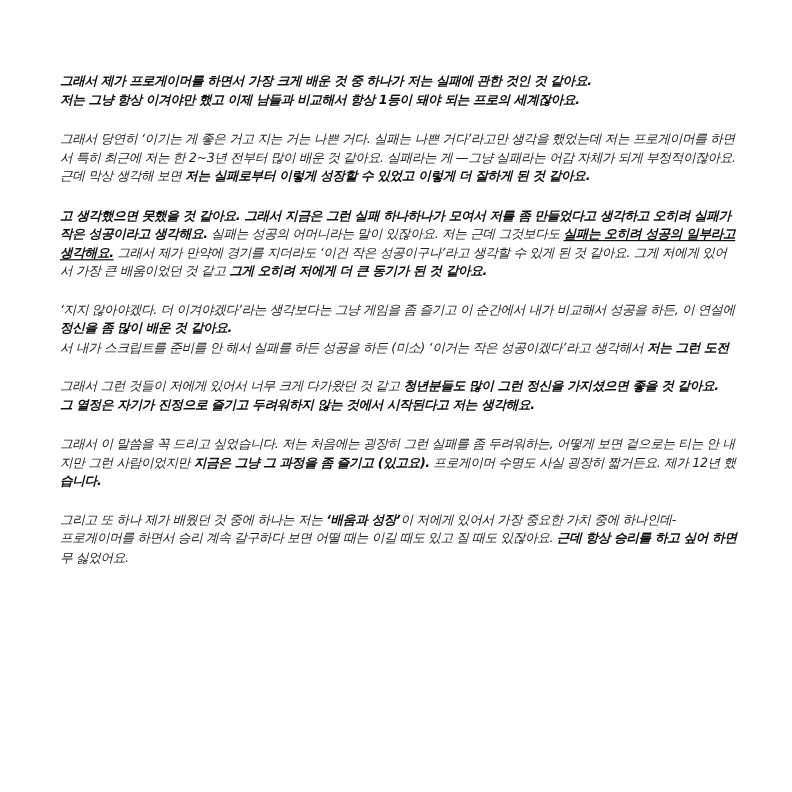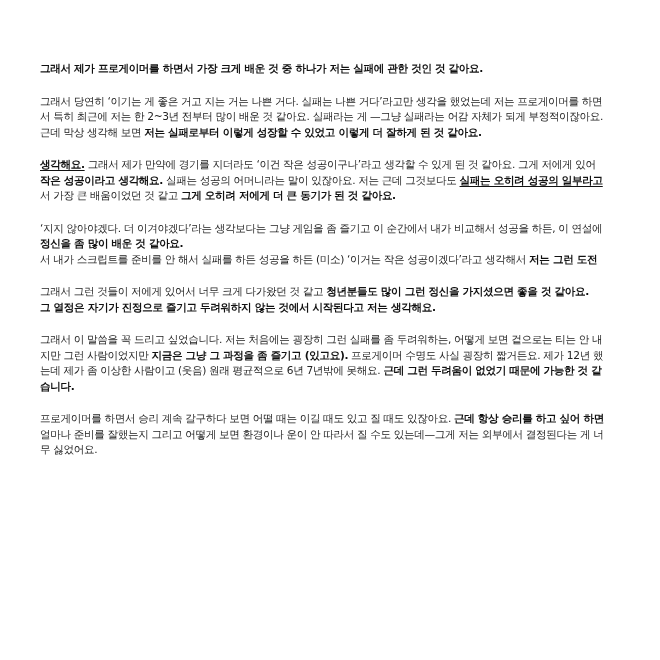--- a/index.html
+++ b/index.html
@@ -1,53 +1,54 @@
 <!DOCTYPE html>
 <html><head>
 <meta charset="utf-8">
 <style>
   html, body { margin:0; padding:0; background:#ffffff; }
   body { width:660px; height:660px; overflow:hidden; position:relative;
          font-family:"DejaVu Sans", "Liberation Sans", sans-serif; color:#1a1a1a; }
-  .doc { position:absolute; left:40px; top:61px; width:600px; }
+  .doc { position:absolute; left:50px; top:61px; width:600px;font-style:italic; }
   .para { margin:0 0 17px 0; }
   .line { font-size:10.6px; line-height:15.5px; white-space:nowrap; letter-spacing:-0.35px; color:#222; }
   .seg.b { font-weight:bold; color:#111; }
   .seg.u { text-decoration:underline; text-underline-offset:2px; }
 </style>
 </head>
 <body>
 
 <div class="doc" id="doc">
     <div class="para">
       <div class="line"><span class="seg b">그래서 제가 프로게이머를 하면서 가장 크게 배운 것 중 하나가 저는 실패에 관한 것인 것 같아요.</span></div>
+      <div class="line"><span class="seg b">저는 그냥 항상 이겨야만 했고 이제 남들과 비교해서 항상 1등이 돼야 되는 프로의 세계잖아요.</span></div>
     </div>
     <div class="para">
       <div class="line"><span class="seg">그래서 당연히 ‘이기는 게 좋은 거고 지는 거는 나쁜 거다. 실패는 나쁜 거다’라고만 생각을 했었는데 저는 프로게이머를 하면</span></div>
       <div class="line"><span class="seg">서 특히 최근에 저는 한 2~3년 전부터 많이 배운 것 같아요. 실패라는 게 —그냥 실패라는 어감 자체가 되게 부정적이잖아요.</span></div>
       <div class="line"><span class="seg">근데 막상 생각해 보면 </span><span class="seg b">저는 실패로부터 이렇게 성장할 수 있었고 이렇게 더 잘하게 된 것 같아요.</span></div>
     </div>
     <div class="para">
+      <div class="line"><span class="seg b">고 생각했으면 못했을 것 같아요. 그래서 지금은 그런 실패 하나하나가 모여서 저를 좀 만들었다고 생각하고 오히려 실패가</span></div>
+      <div class="line"><span class="seg b">작은 성공이라고 생각해요.</span><span class="seg"> 실패는 성공의 어머니라는 말이 있잖아요. 저는 근데 그것보다도 </span><span class="seg b u">실패는 오히려 성공의 일부라고</span></div>
       <div class="line"><span class="seg b u">생각해요.</span><span class="seg"> 그래서 제가 만약에 경기를 지더라도 ‘이건 작은 성공이구나’라고 생각할 수 있게 된 것 같아요. 그게 저에게 있어</span></div>
-      <div class="line"><span class="seg b">작은 성공이라고 생각해요.</span><span class="seg"> 실패는 성공의 어머니라는 말이 있잖아요. 저는 근데 그것보다도 </span><span class="seg b u">실패는 오히려 성공의 일부라고</span></div>
       <div class="line"><span class="seg">서 가장 큰 배움이었던 것 같고 </span><span class="seg b">그게 오히려 저에게 더 큰 동기가 된 것 같아요.</span></div>
     </div>
     <div class="para">
       <div class="line"><span class="seg">‘지지 않아야겠다. 더 이겨야겠다’라는 생각보다는 그냥 게임을 좀 즐기고 이 순간에서 내가 비교해서 성공을 하든, 이 연설에</span></div>
       <div class="line"><span class="seg b">정신을 좀 많이 배운 것 같아요.</span></div>
       <div class="line"><span class="seg">서 내가 스크립트를 준비를 안 해서 실패를 하든 성공을 하든 (미소) ‘이거는 작은 성공이겠다’라고 생각해서 </span><span class="seg b">저는 그런 도전</span></div>
     </div>
     <div class="para">
       <div class="line"><span class="seg">그래서 그런 것들이 저에게 있어서 너무 크게 다가왔던 것 같고 </span><span class="seg b">청년분들도 많이 그런 정신을 가지셨으면 좋을 것 같아요.</span></div>
       <div class="line"><span class="seg b">그 열정은 자기가 진정으로 즐기고 두려워하지 않는 것에서 시작된다고 저는 생각해요.</span></div>
     </div>
     <div class="para">
       <div class="line"><span class="seg">그래서 이 말씀을 꼭 드리고 싶었습니다. 저는 처음에는 굉장히 그런 실패를 좀 두려워하는, 어떻게 보면 겉으로는 티는 안 내</span></div>
       <div class="line"><span class="seg">지만 그런 사람이었지만 </span><span class="seg b">지금은 그냥 그 과정을 좀 즐기고 (있고요).</span><span class="seg"> 프로게이머 수명도 사실 굉장히 짧거든요. 제가 12년 했</span></div>
-      <div class="line"><span class="seg">는데 제가 좀 이상한 사람이고 (웃음) 원래 평균적으로 6년 7년밖에 못해요. </span><span class="seg b">근데 그런 두려움이 없었기 때문에 가능한 것 같</span></div>
       <div class="line"><span class="seg b">습니다.</span></div>
     </div>
     <div class="para">
+      <div class="line"><span class="seg">그리고 또 하나 제가 배웠던 것 중에 하나는 저는 </span><span class="seg b">‘배움과 성장’</span><span class="seg">이 저에게 있어서 가장 중요한 가치 중에 하나인데-</span></div>
       <div class="line"><span class="seg">프로게이머를 하면서 승리 계속 갈구하다 보면 어떨 때는 이길 때도 있고 질 때도 있잖아요. </span><span class="seg b">근데 항상 승리를 하고 싶어 하면</span></div>
-      <div class="line"><span class="seg">얼마나 준비를 잘했는지 그리고 어떻게 보면 환경이나 운이 안 따라서 질 수도 있는데—그게 저는 외부에서 결정된다는 게 너</span></div>
       <div class="line"><span class="seg">무 싫었어요.</span></div>
     </div>
   </div>
 
 </body></html>

